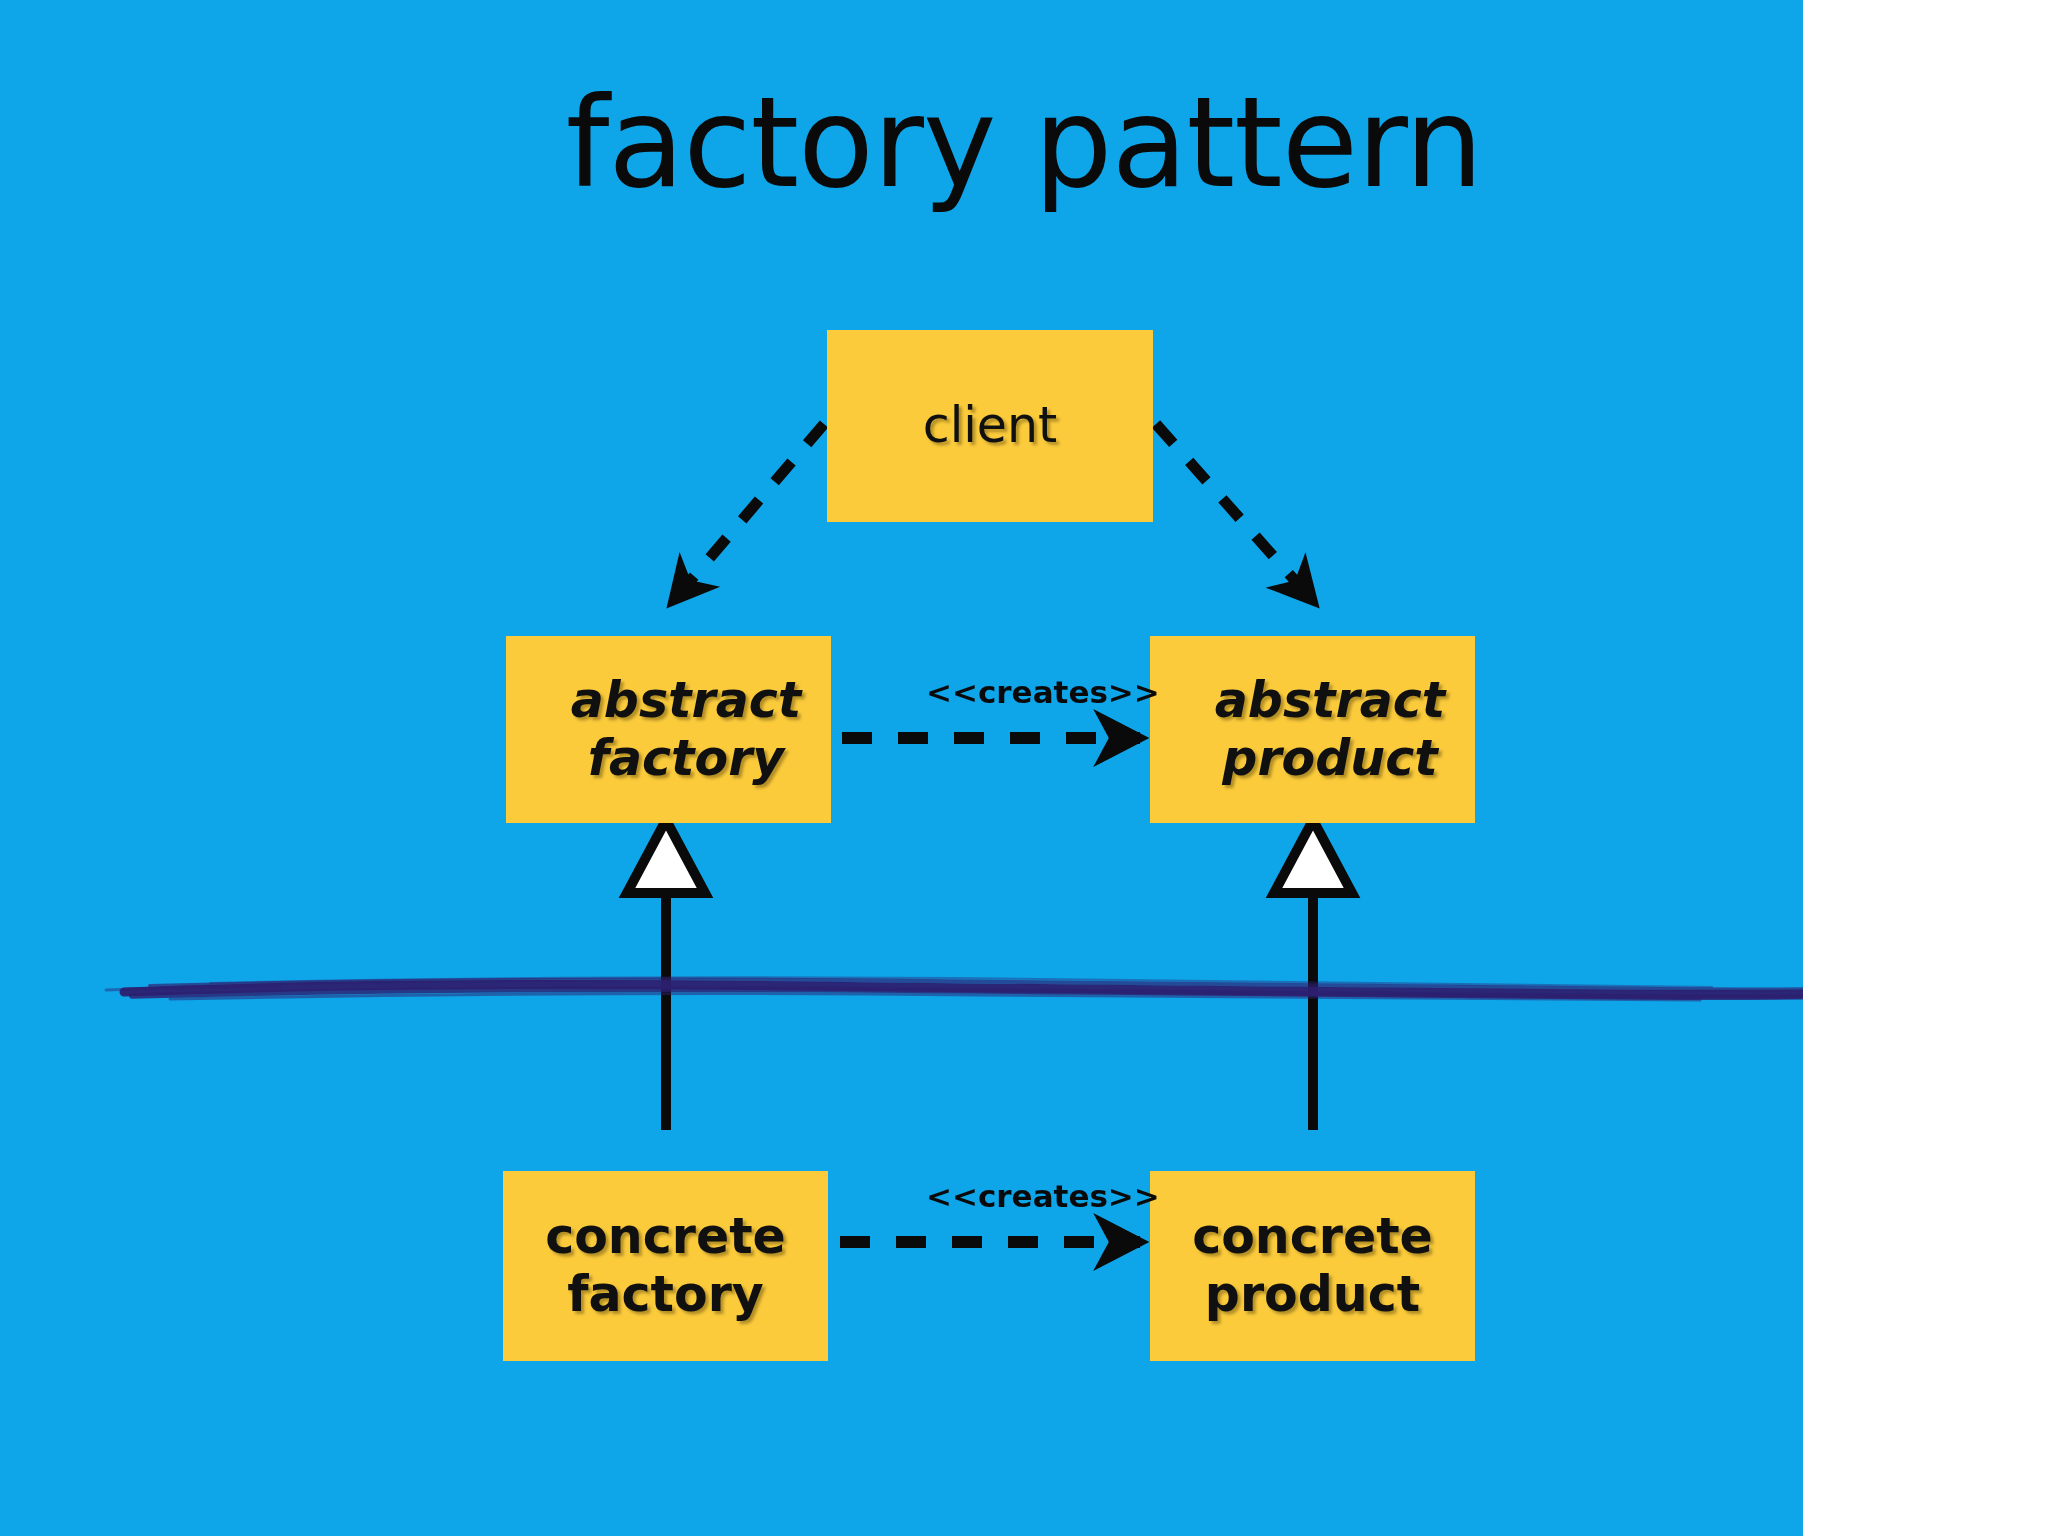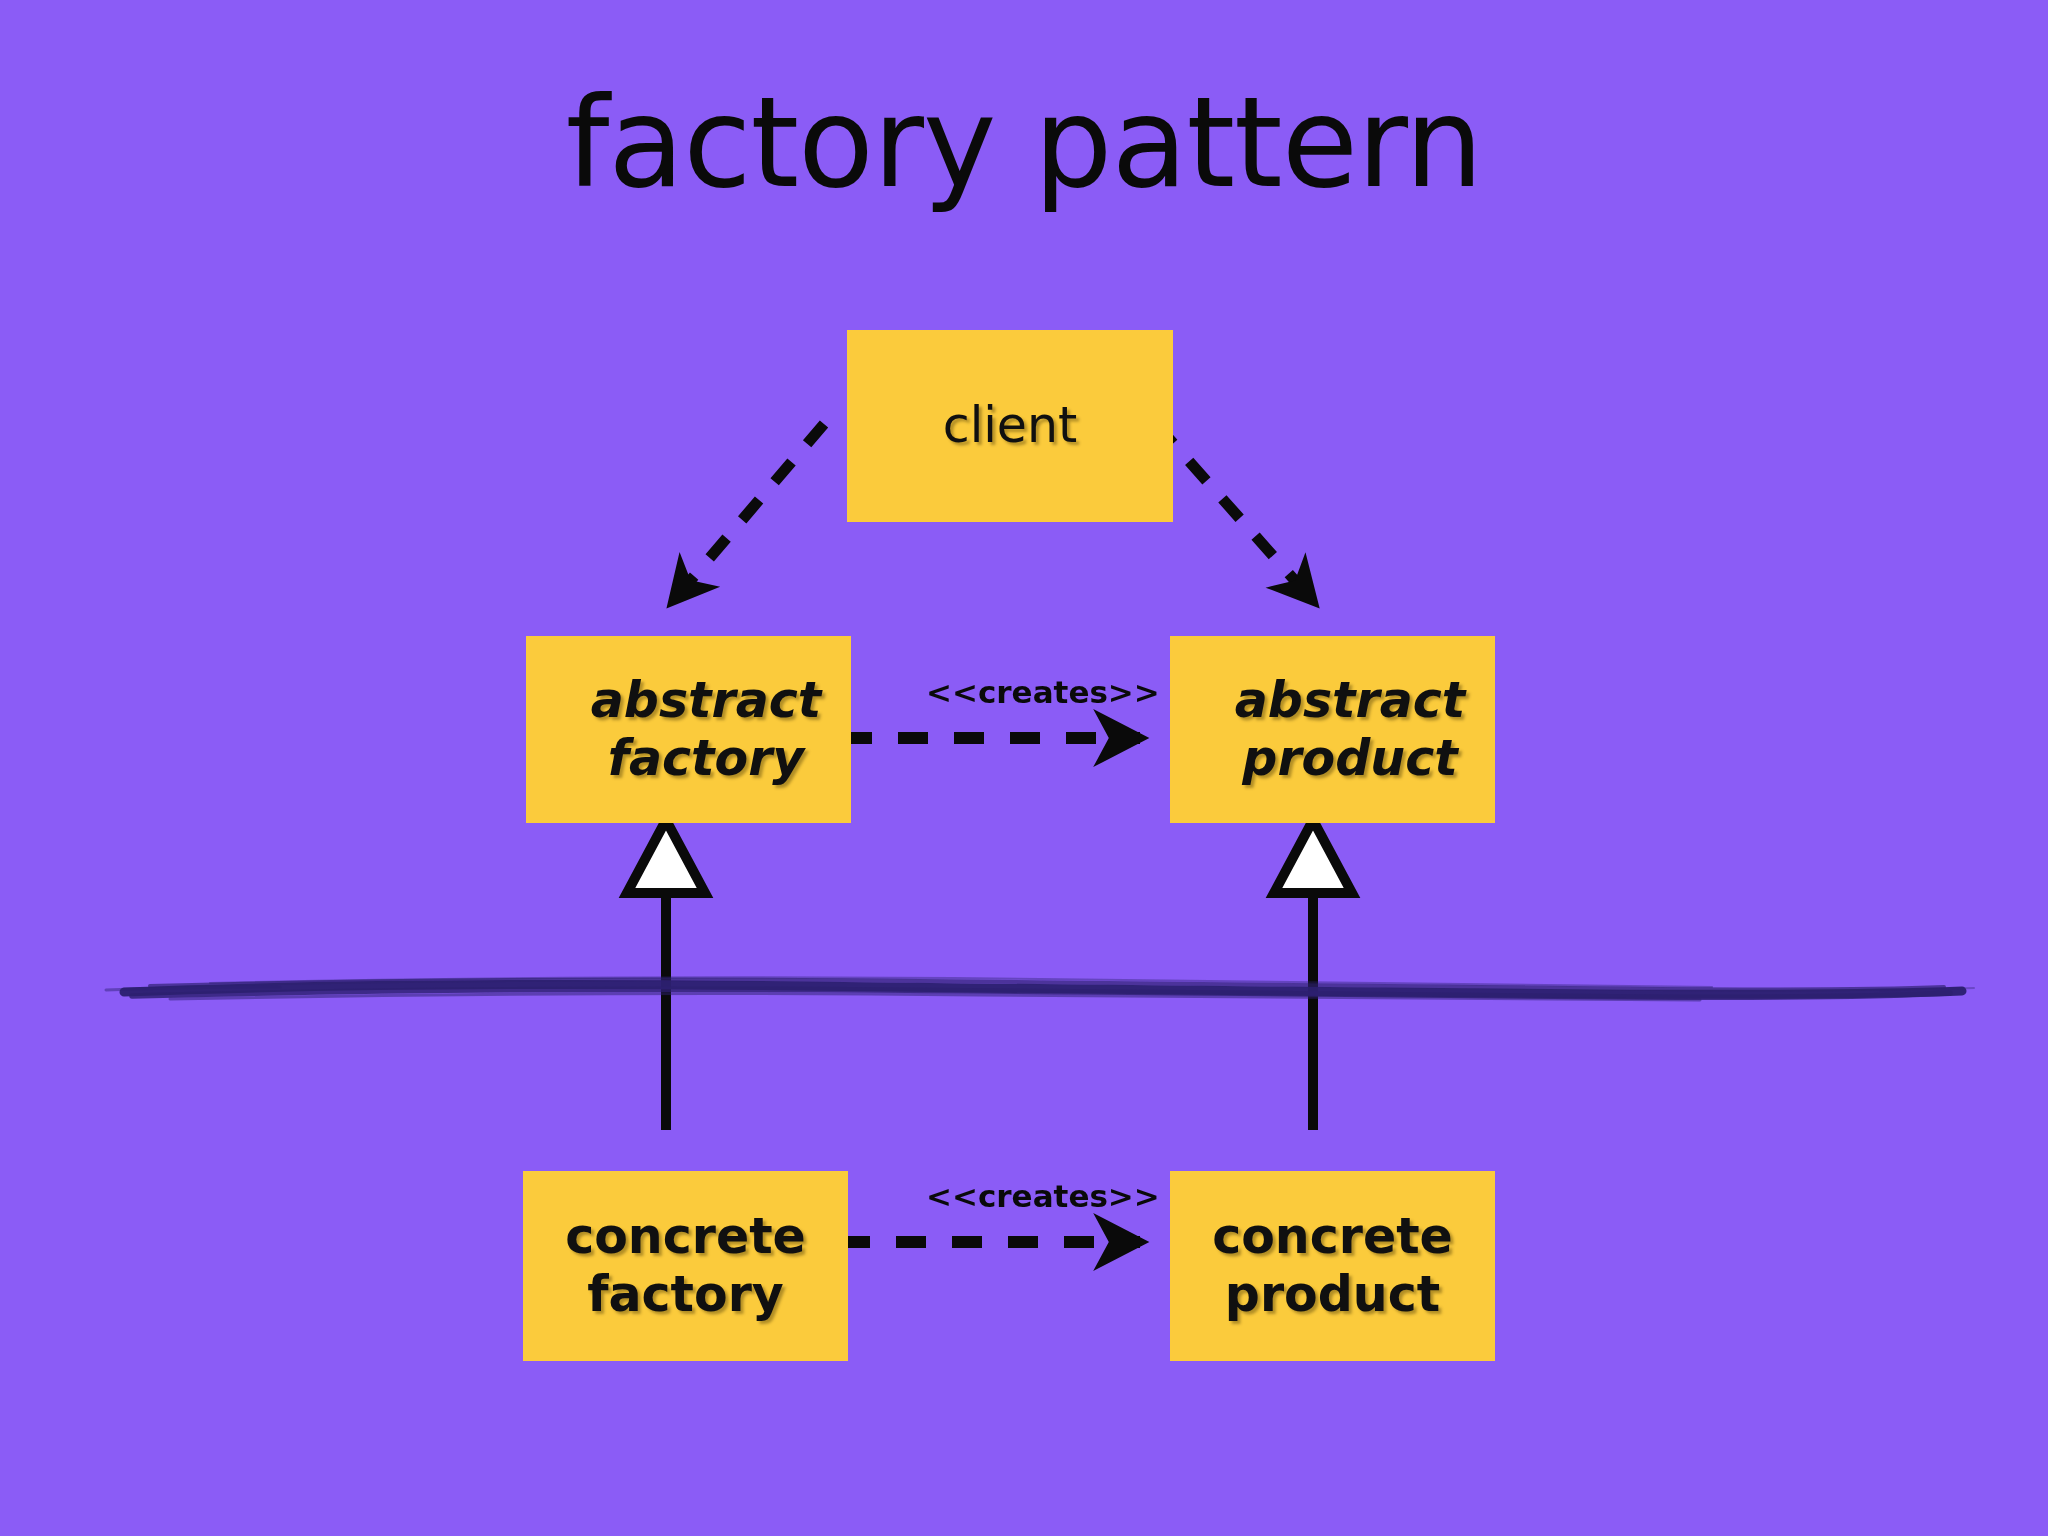--- a/index.html
+++ b/index.html
@@ -6,23 +6,23 @@
   html, body {
     margin: 0;
     padding: 0;
     background: #ffffff;
   }
   body {
     font-family: "DejaVu Sans", sans-serif;
   }
   #slide {
     position: relative;
-    width: 2048px;
+    width: 1803px;
     height: 1536px;
-    background: #8b5cf6;
+    background: #0ea5e9;
     overflow: hidden;
   }
 
   
   .slide-title {
     position: absolute;
     left: 0;
     top: 78px;
     width: 2048px;
     text-align: center;
@@ -39,21 +39,20 @@
   .node {
     position: absolute;
     background: #fbcb3c;
     display: flex;
     align-items: center;
     justify-content: center;
     text-align: center;
     color: #101010;
     box-sizing: border-box;
     z-index: 6;
-    margin-left: 20px;
   }
   .node .node-label {
     display: block;
     width: 100%;
     white-space: pre-line;
     text-shadow: 3px 3px 3px rgba(60,45,0,0.38);
     line-height: 1.18;
   }
 
   .node.client {

